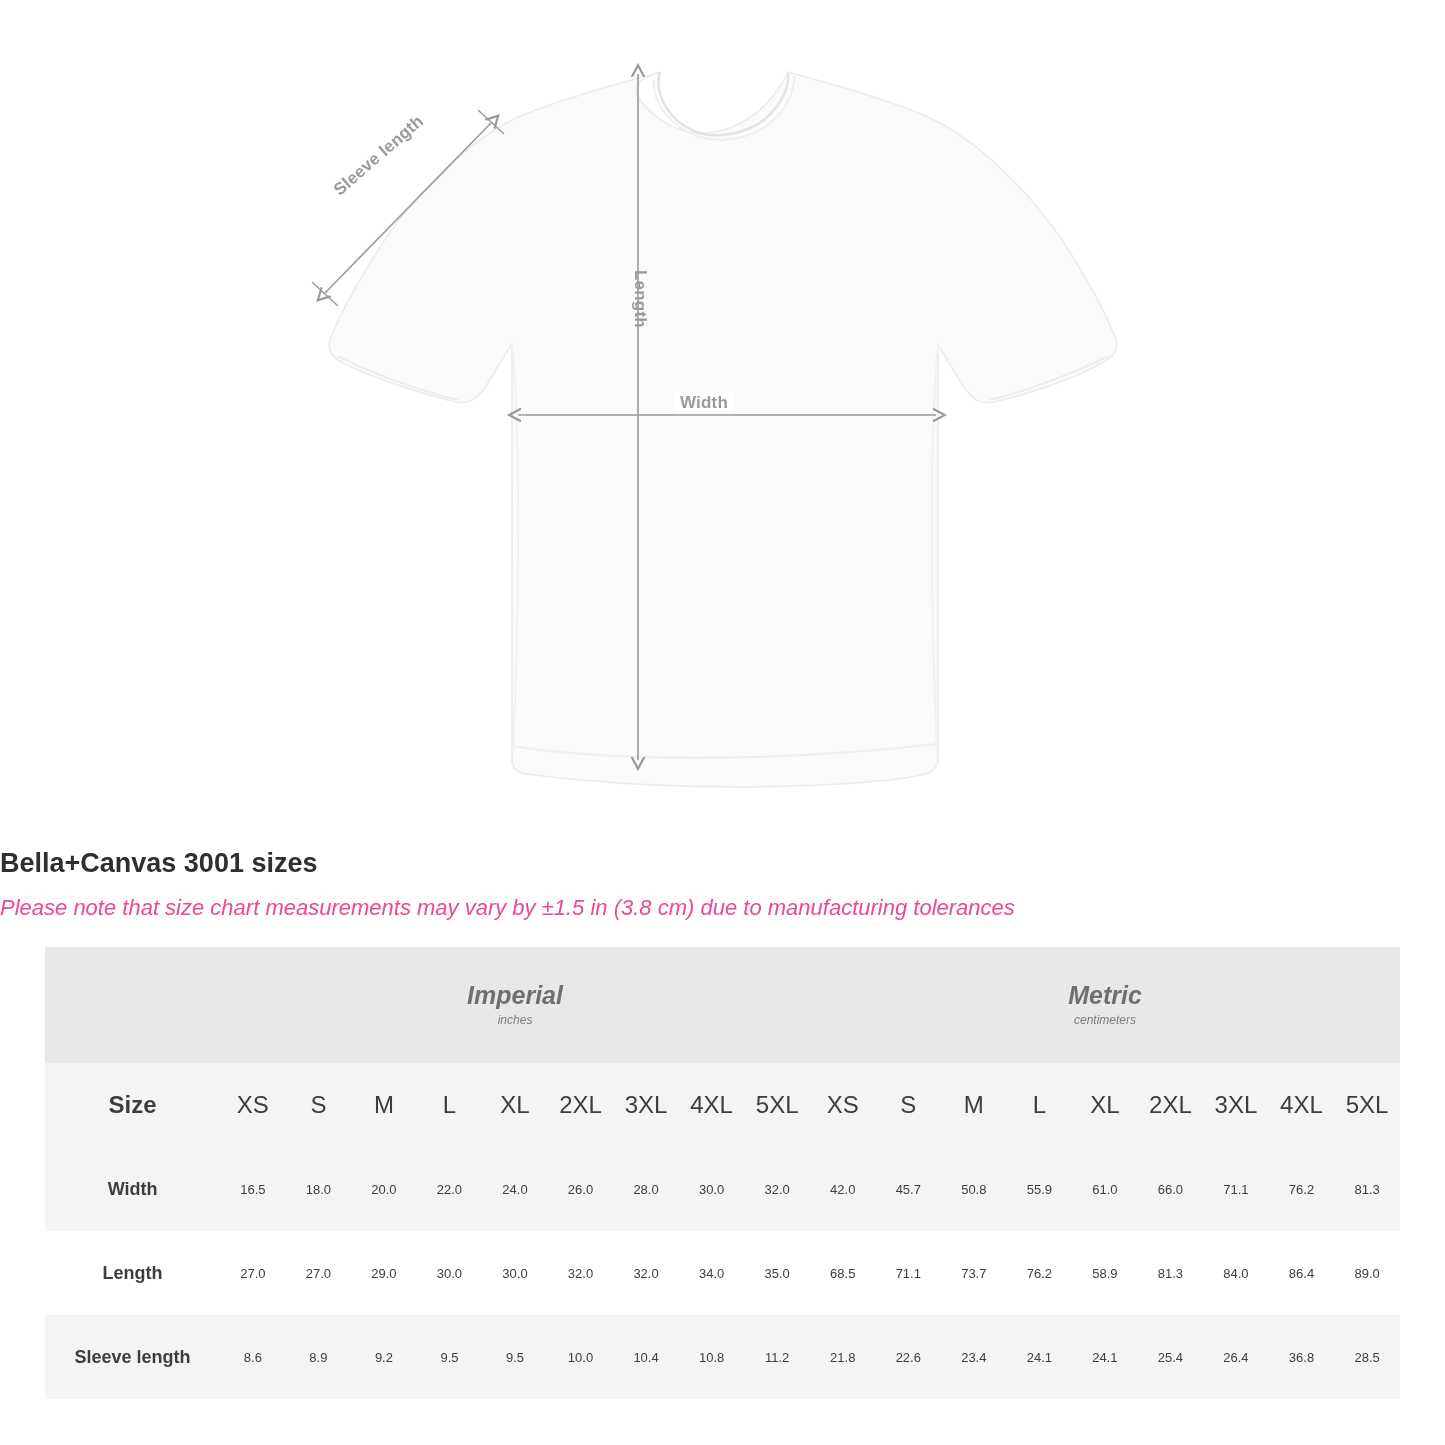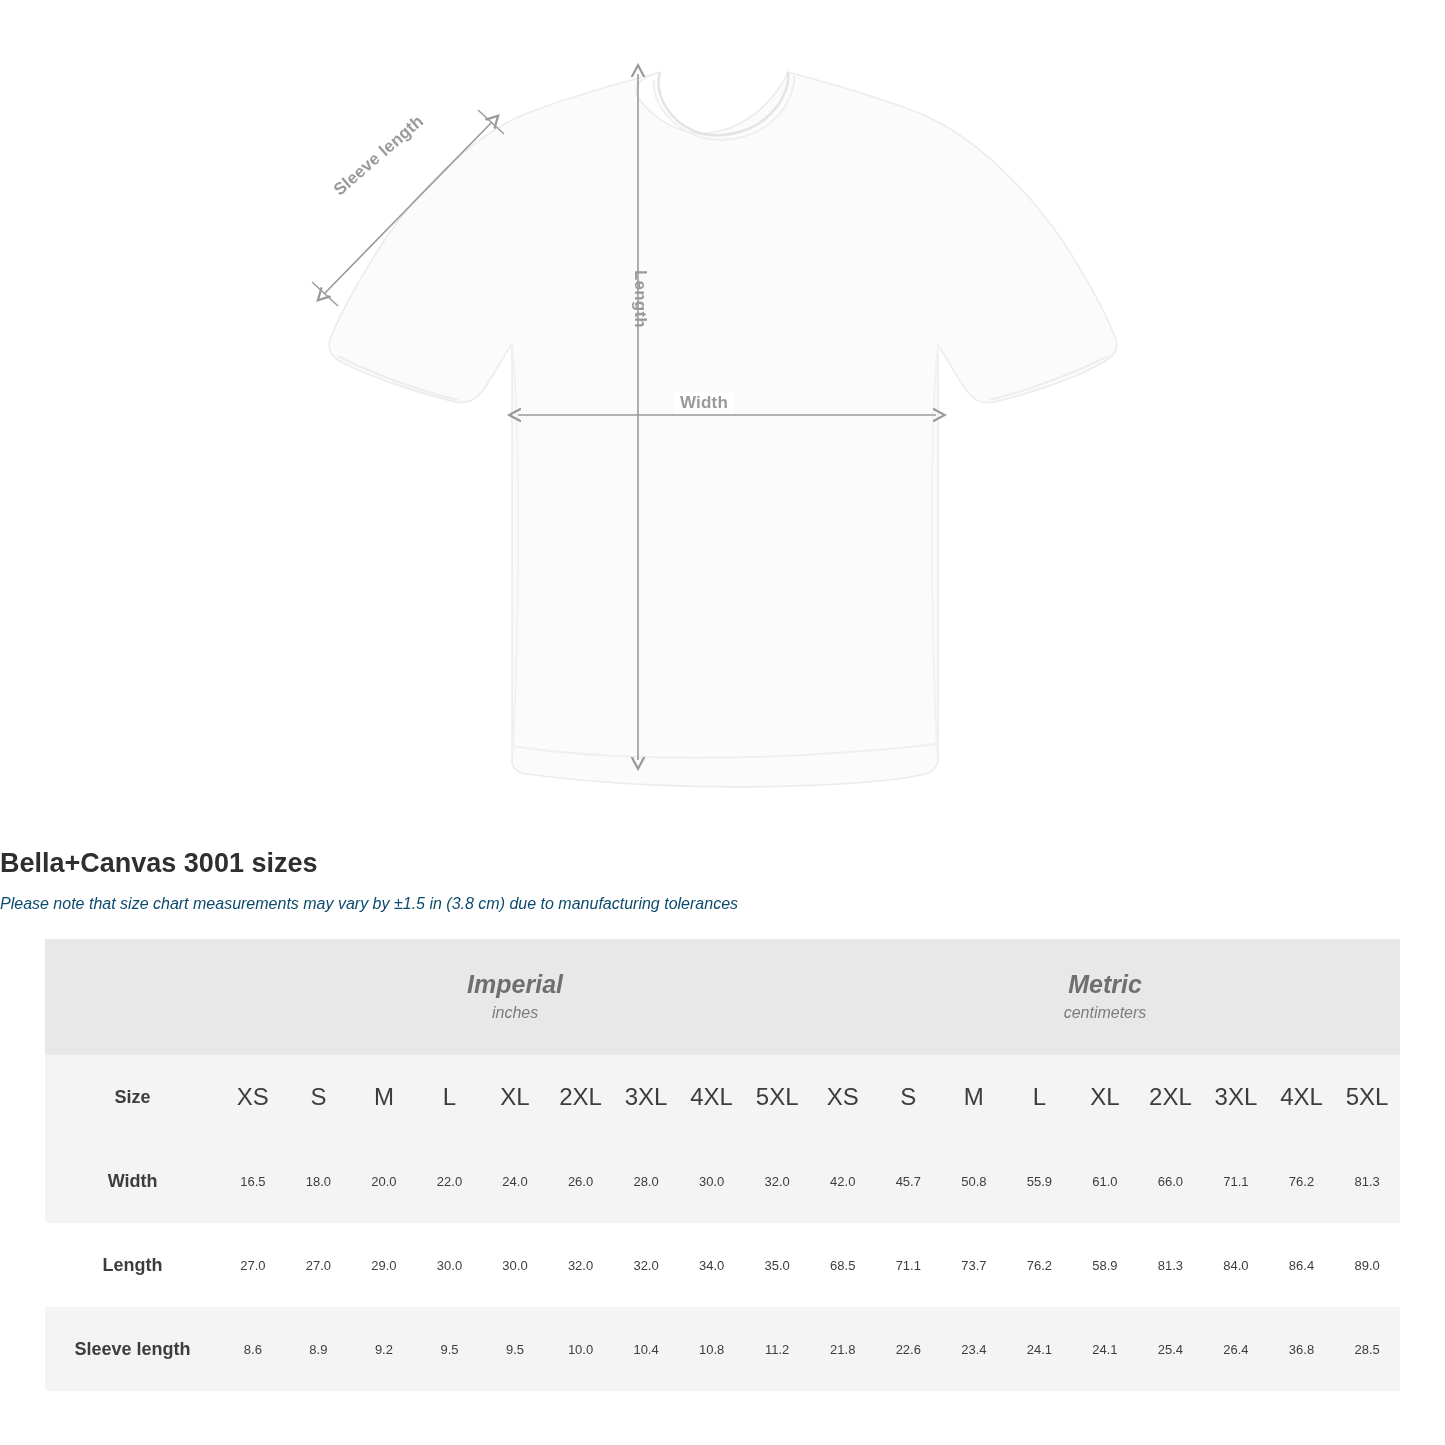--- a/index.html
+++ b/index.html
@@ -63,23 +63,23 @@
   .chart-head {
     margin-top: 28px;
   }
   .chart-title {
     font-size: 27px;
     font-weight: bold;
     color: #2f2f2f;
     margin: 0 0 16px 0;
   }
   .chart-note {
-    font-size: 16px;
+    font-size: 22px;
     font-style: italic;
-    color: #0c4a6e;
+    color: #ec4899;
     margin: 0;
   }
 
   
   .table-wrap {
     margin: 26px 45px 0 45px;
   }
   table.size-table {
     border-collapse: collapse;
     width: 1355px;
@@ -96,34 +96,34 @@
     height: 116px;
   }
   .unit-sys {
     font-size: 25px;
     font-style: italic;
     font-weight: bold;
     color: #6f6f6f;
     line-height: 1.25;
   }
   .unit-sub {
-    font-size: 16px;
+    font-size: 12px;
     font-style: italic;
     color: #7d7d7d;
     line-height: 1.6;
   }
   .header-row td {
     background: #f4f4f4;
     height: 84px;
     font-size: 24px;
     font-weight: bold;
     color: #3d3d3d;
   }
   .header-row td.rowlabel {
-    font-size: 18px;
+    font-size: 24px;
   }
   .data-row td {
     height: 84px;
     font-size: 13px;
     color: #3d3d3d;
   }
   .data-row.alt td {
     background: #f4f4f4;
   }
   .data-row td.rowlabel,

